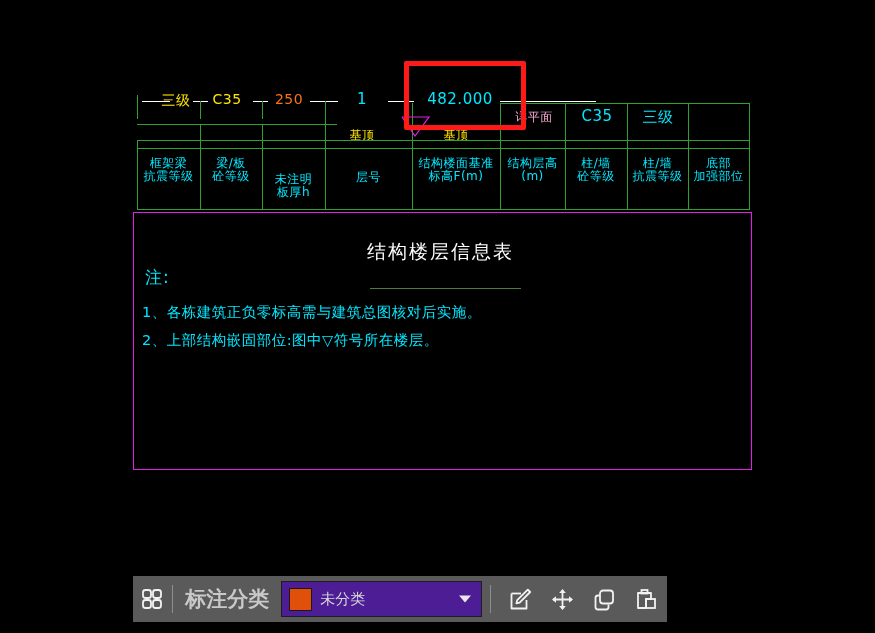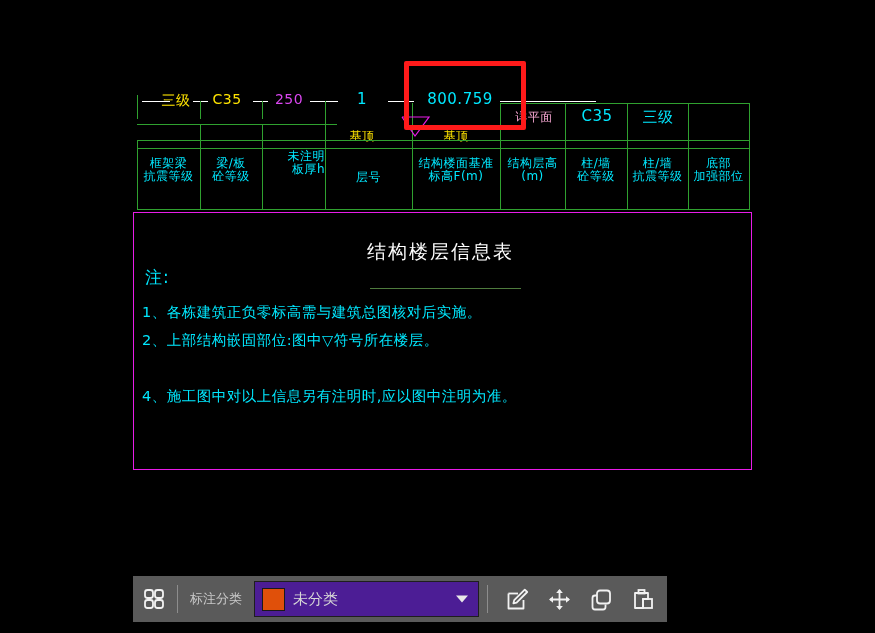--- a/index.html
+++ b/index.html
@@ -17,21 +17,21 @@
   .vseg{position:absolute;background:#2fa12f;width:1px;}
 
   .celltxt{
     position:absolute;text-align:center;line-height:1.08;
     font-family:"DejaVu Sans","Liberation Sans",sans-serif;
     letter-spacing:0.5px;white-space:nowrap;
   }
   .hdr{color:#00e8ff;font-size:12px;font-weight:400;}
   .valy{color:#ffe400;font-size:14px;}
   .valc{color:#00e8ff;font-size:15px;}
-  .valy2{color:#ffe400;font-size:12px;}
+  .valy2{color:#ffe400;font-size:12px;font-family:Liberation Mono, monospace;}
   .valc2{color:#00e8ff;font-size:12px;}
 
   
   .redrect{
     position:absolute;border:5px solid #ff1a1a;background:transparent;
     border-radius:2px;
   }
   
   .tri{position:absolute;}
 
@@ -53,22 +53,23 @@
   
   .toolbar{
     position:absolute;display:flex;align-items:center;
     background:#5a5a5a;
   }
   .tb-iconbtn{
     width:42px;height:46px;display:flex;align-items:center;justify-content:center;
   }
   .tb-sep{width:1px;height:28px;background:#8d8d8d;margin:0 2px;}
   .tb-label{
-    color:#c9c9c9;font-size:13px;padding:0 10px;white-space:nowrap;
+    color:#c9c9c9;font-size:21px;padding:0 10px;white-space:nowrap;
     font-family:"DejaVu Sans","Liberation Sans",sans-serif;
+    font-weight:bold;
   }
   .tb-select{
     position:relative;display:flex;align-items:center;
     width:225px;height:36px;background:#4c1d95;border:1px solid #1e1e1e;
     box-sizing:border-box;margin-left:2px;
   }
   .swatch{width:21px;height:21px;margin-left:7px;border:1px solid #1a1a1a;}
   .sel-text{color:#d7d7d7;font-size:15px;margin-left:8px;white-space:nowrap;}
   .caret{
     position:absolute;right:10px;top:50%;transform:translateY(-50%);
@@ -92,23 +93,23 @@
     <div class="wline" style="left:388px;top:101px;width:26px;"></div>
     <div class="wline" style="left:500px;top:101px;width:96px;"></div>
 
     <div class="vseg" style="left:137px;top:95px;height:24px;"></div>
     <div class="vseg" style="left:200px;top:101px;height:18px;"></div>
     <div class="vseg" style="left:262px;top:101px;height:18px;"></div>
     <div class="vseg" style="left:325px;top:101px;height:18px;"></div>
 
     <div class="celltxt valy" style="left: 155px; top: 93px; width: 42px; color: rgb(255, 228, 0);">三级</div>
     <div class="celltxt valy" style="left: 203px; top: 92px; width: 48px; color: rgb(255, 228, 0);">C35</div>
-    <div class="celltxt valy" style="left: 265px; top: 92px; width: 48px; color: #d946ef;">250</div>
+    <div class="celltxt valy" style="left: 265px; top: 92px; width: 48px; color: #f97316;">250</div>
     <div class="celltxt valc" style="left: 340px; top: 91px; width: 44px; color: rgb(0, 232, 255);">1</div>
-    <div class="celltxt valc" style="left: 415px; top: 91px; width: 90px; color: rgb(0, 232, 255);">800.759</div>
+    <div class="celltxt valc" style="left: 415px; top: 91px; width: 90px; color: rgb(0, 232, 255);">482.000</div>
 
     <div class="celltxt valy2" style="left: 340px; top: 130px; width: 44px; color: rgb(255, 228, 0);">基顶</div>
     <div class="celltxt valy2" style="left: 434px; top: 130px; width: 44px; color: rgb(255, 228, 0);">基顶</div>
 
     <div class="celltxt valc2" style="left: 506px; top: 111px; width: 56px; color: #f9a8d4;">详平面</div>
     <div class="celltxt valc" style="left: 566px; top: 108px; width: 62px; color: rgb(0, 232, 255);">C35</div>
     <div class="celltxt valc" style="left: 628px; top: 109px; width: 60px; color: rgb(0, 232, 255);">三级</div>
 
     <div class="gline" style="left:500px;top:103px;width:250px;height:1px;"></div>
 
@@ -133,21 +134,21 @@
     <div class="vseg" style="left:749px;top:103px;height:107px;"></div>
 
     <div class="celltxt hdr" style="left:137px;top:157px;width:63px;">
       <div>框架梁</div>
       <div>抗震等级</div>
     </div>
     <div class="celltxt hdr" style="left:200px;top:157px;width:62px;">
       <div>梁/板</div>
       <div>砼等级</div>
     </div>
-    <div class="celltxt hdr" style="left:262px;top:150px;width:63px;text-align:right;">
+    <div class="celltxt hdr" style="left:262px;top:173px;width:63px;">
       <div>未注明</div>
       <div>板厚h</div>
     </div>
     <div class="celltxt hdr" style="left:325px;top:171px;width:87px;">
       <div>层号</div>
     </div>
     <div class="celltxt hdr" style="left:412px;top:157px;width:88px;">
       <div>结构楼面基准</div>
       <div>标高F(m)</div>
     </div>
@@ -176,21 +177,20 @@
 
     <div class="notesbox" style="left:133px;top:212px;width:617px;height:256px;"></div>
 
     <div class="notes-title" style="left:367px;top:239px;">结构楼层信息表</div>
     <div class="notes-rule" style="left:370px;top:288px;width:151px;"></div>
 
     <div class="note-zhu" style="left:145px;top:266px;">注:</div>
 
     <div class="note-line" style="left:142px;top:303px;">1、各栋建筑正负零标高需与建筑总图核对后实施。</div>
     <div class="note-line" style="left:142px;top:331px;">2、上部结构嵌固部位:图中▽符号所在楼层。</div>
-    <div class="note-line" style="left:142px;top:387px;">4、施工图中对以上信息另有注明时,应以图中注明为准。</div>
   </div>
 
   <div class="toolbar" style="left:133px;top:576px;width:534px;height:46px;">
 
     <div class="tb-iconbtn">
       <svg width="24" height="24" viewBox="0 0 24 24">
         <rect x="3" y="3" width="8" height="8" rx="2.5" fill="none" stroke="#f2f2f2" stroke-width="1.8"></rect>
         <rect x="13" y="3" width="8" height="8" rx="2.5" fill="none" stroke="#f2f2f2" stroke-width="1.8"></rect>
         <rect x="3" y="13" width="8" height="8" rx="2.5" fill="none" stroke="#f2f2f2" stroke-width="1.8"></rect>
         <rect x="13" y="13" width="8" height="8" rx="2.5" fill="none" stroke="#f2f2f2" stroke-width="1.8"></rect>

